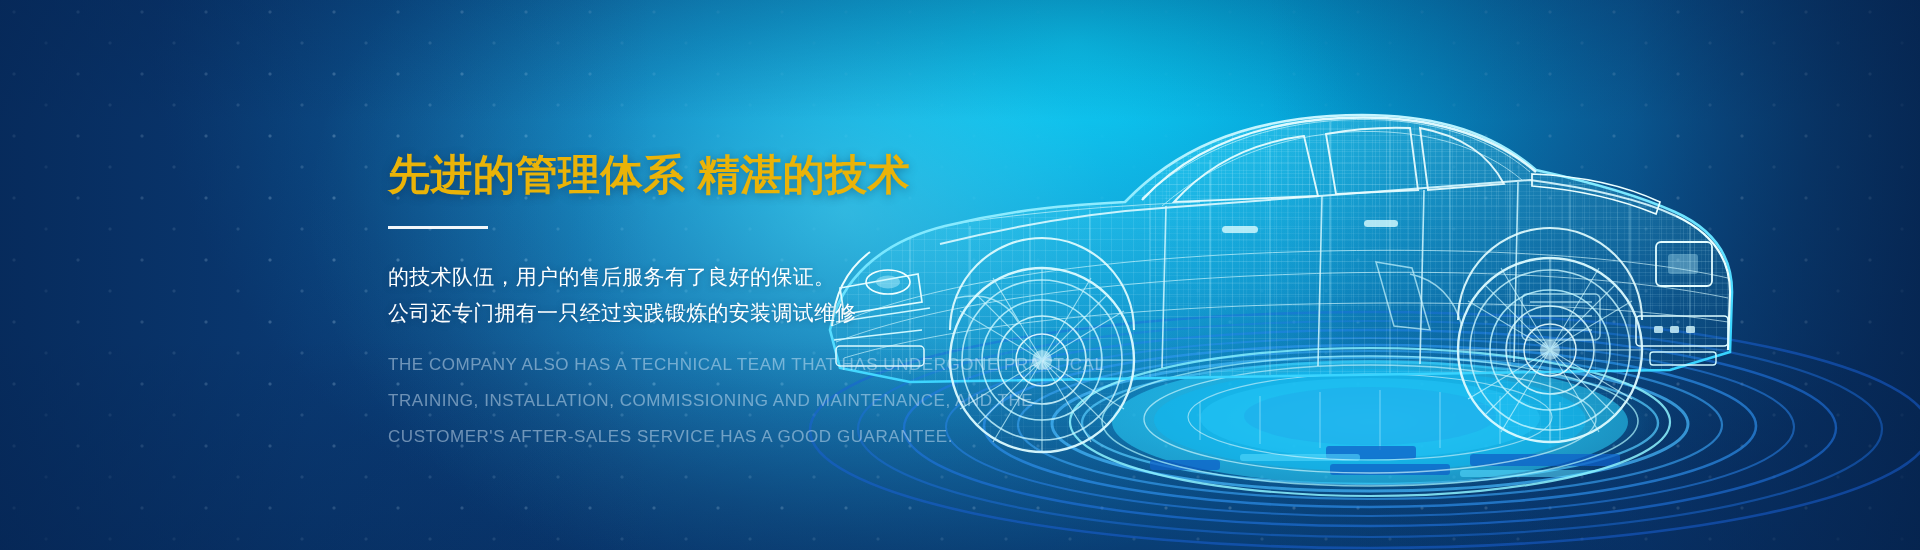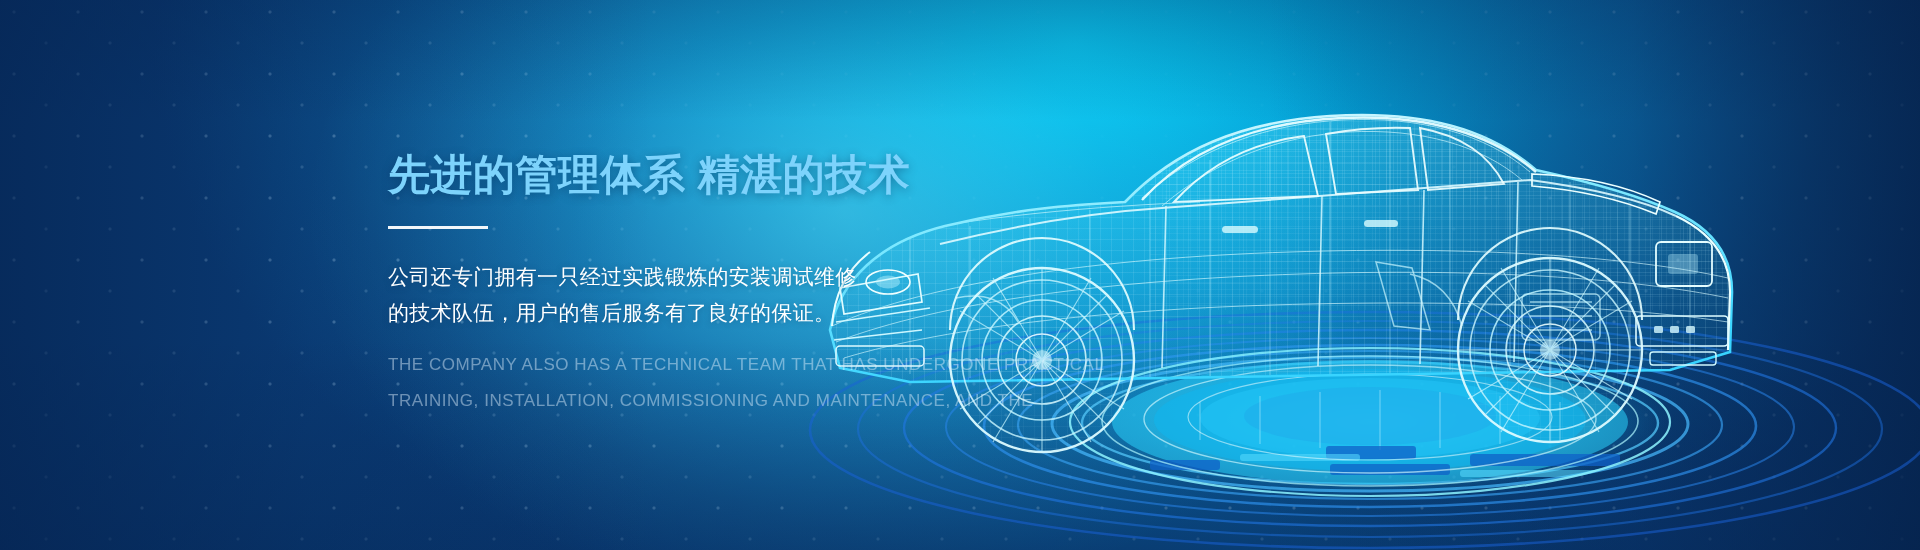--- a/index.html
+++ b/index.html
@@ -84,21 +84,21 @@
     top: 150px;
     width: 520px;
     z-index: 5;
   }
   .headline {
     margin: 0;
     font-size: 42px;
     font-weight: 700;
     line-height: 1.18;
     letter-spacing: .5px;
-    color: #7dd3fc;
+    color: #eab308;
     text-shadow: 0 2px 10px rgba(3,40,80,.45);
     white-space: nowrap;
   }
   .divider {
     width: 100px;
     height: 3px;
     background: #ffffff;
     margin: 26px 0 0 0;
     border: 0;
     opacity: .95;
@@ -339,23 +339,24 @@
       </g>
     </svg>
   </div>
 
   <div class="copy">
     <h1 class="headline">先进的管理体系 精湛的技术</h1>
 
     <hr class="divider">
 
     <div class="lede">
+      <p>的技术队伍，用户的售后服务有了良好的保证。</p>
       <p>公司还专门拥有一只经过实践锻炼的安装调试维修</p>
-      <p>的技术队伍，用户的售后服务有了良好的保证。</p>
     </div>
 
     <div class="sub">
       <p>THE COMPANY ALSO HAS A TECHNICAL TEAM THAT HAS UNDERGONE PRACTICAL</p>
       <p>TRAINING, INSTALLATION, COMMISSIONING AND MAINTENANCE, AND THE</p>
+      <p>CUSTOMER'S AFTER-SALES SERVICE HAS A GOOD GUARANTEE.</p>
     </div>
   </div>
 
 </div>
 
 </body></html>

